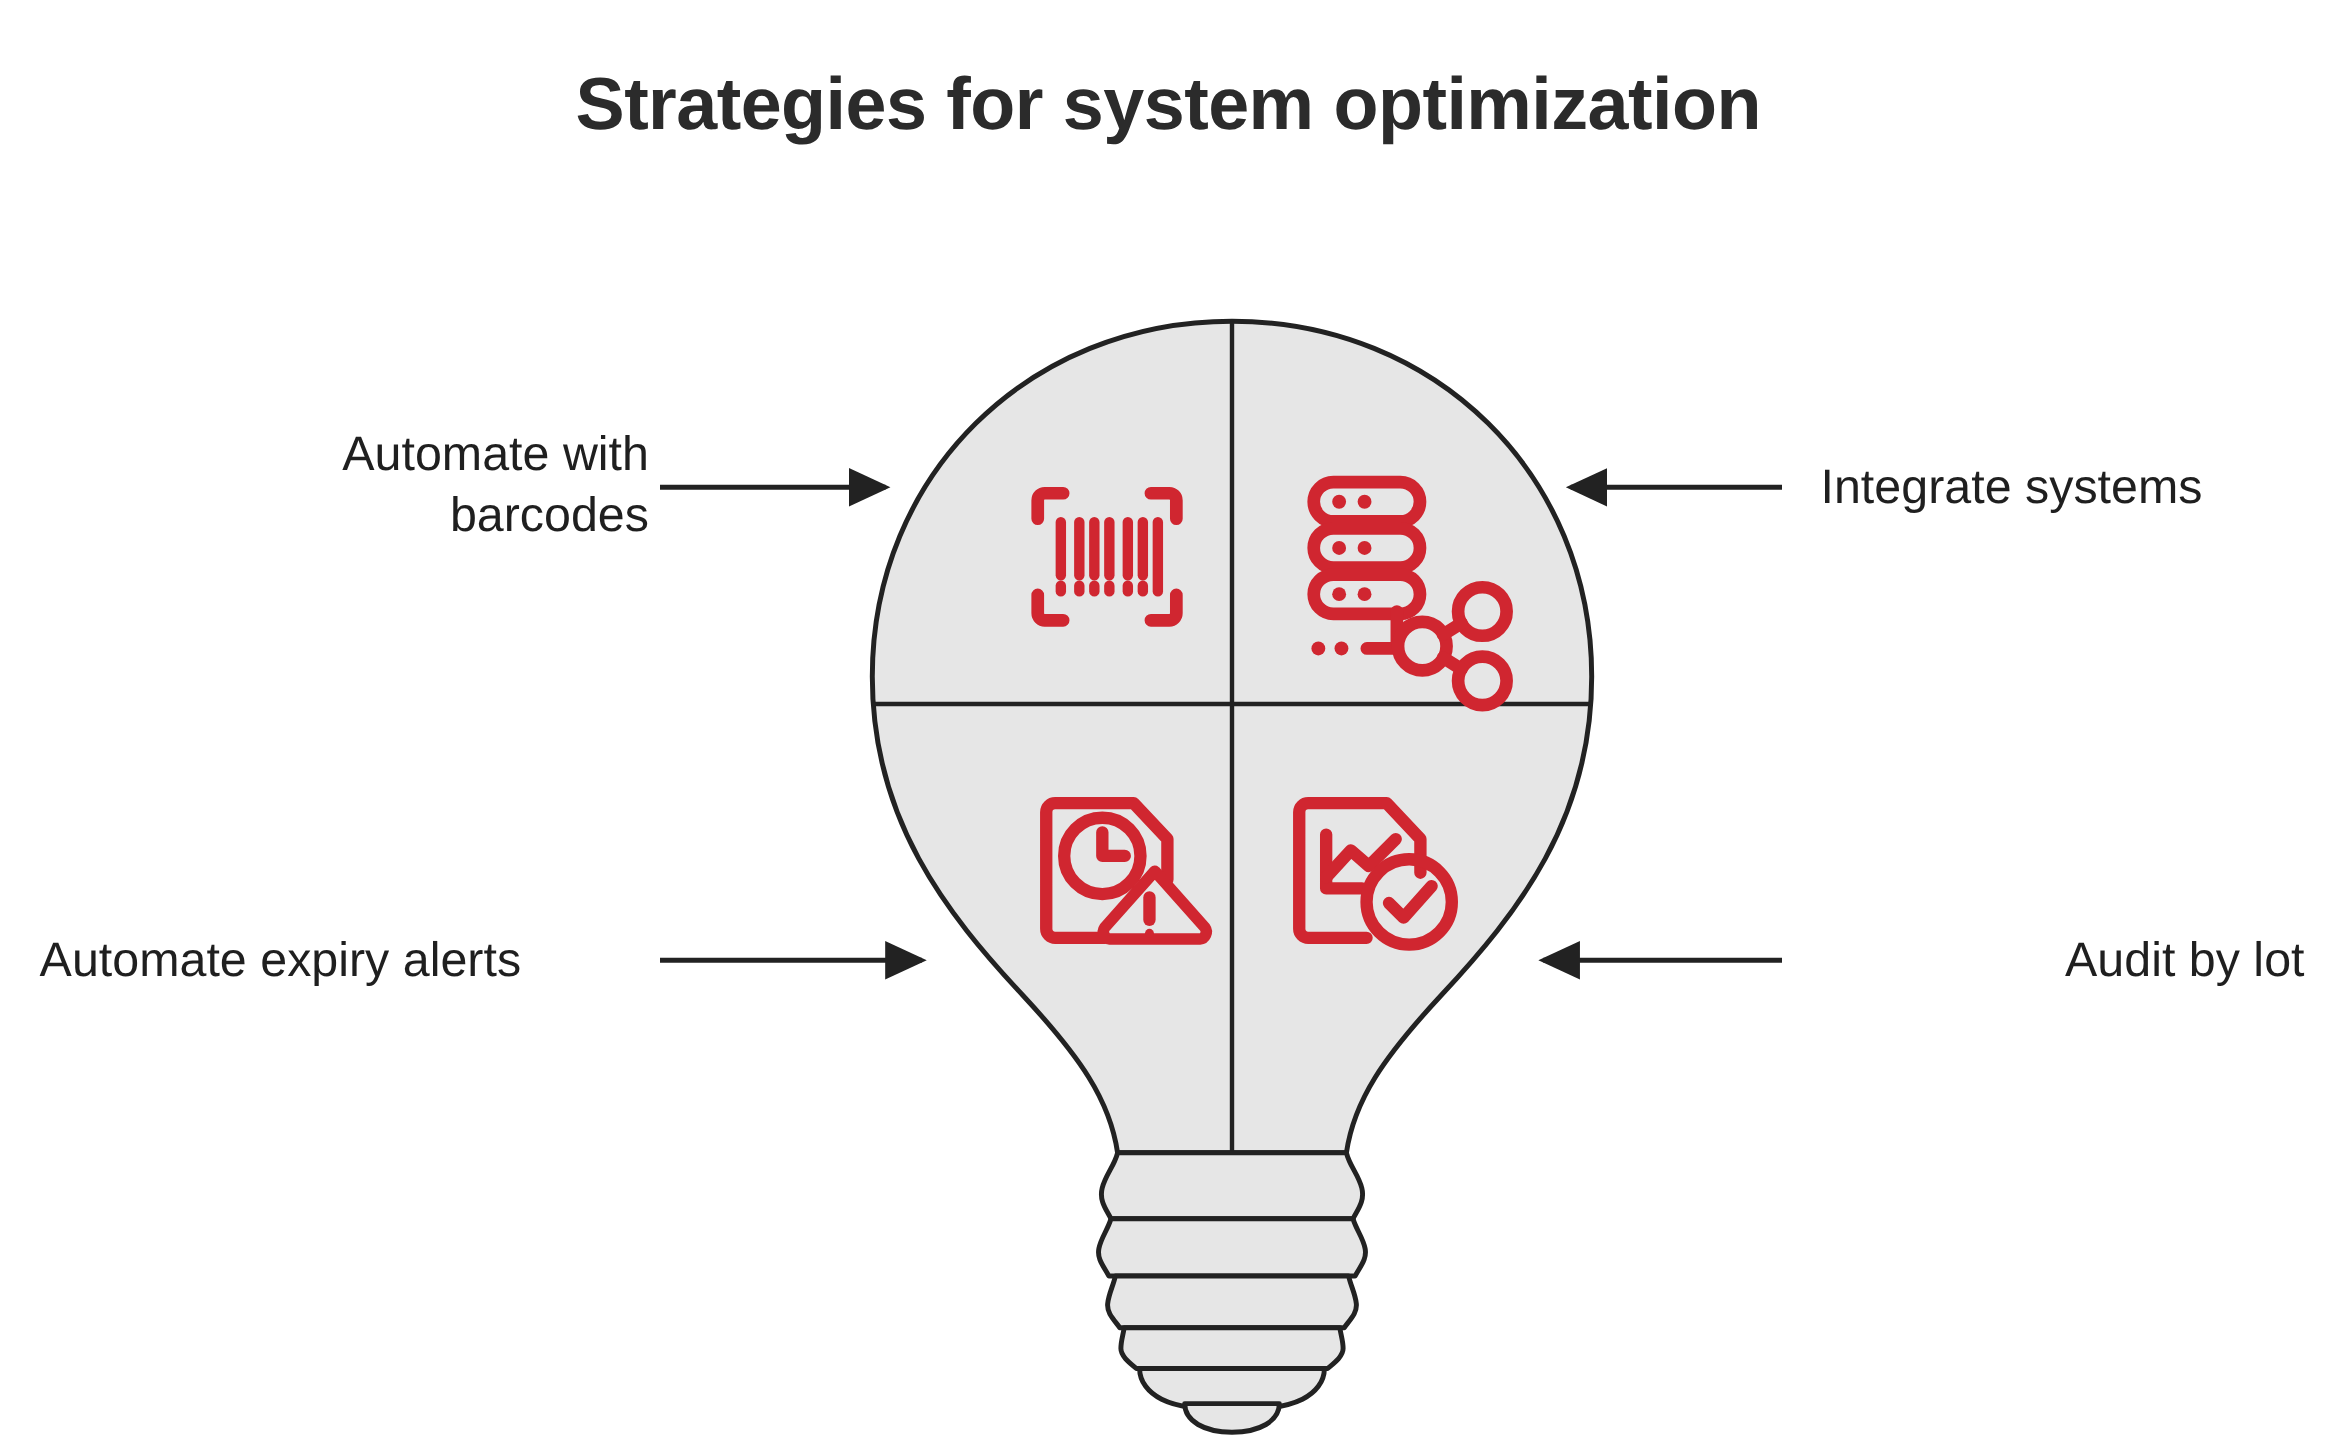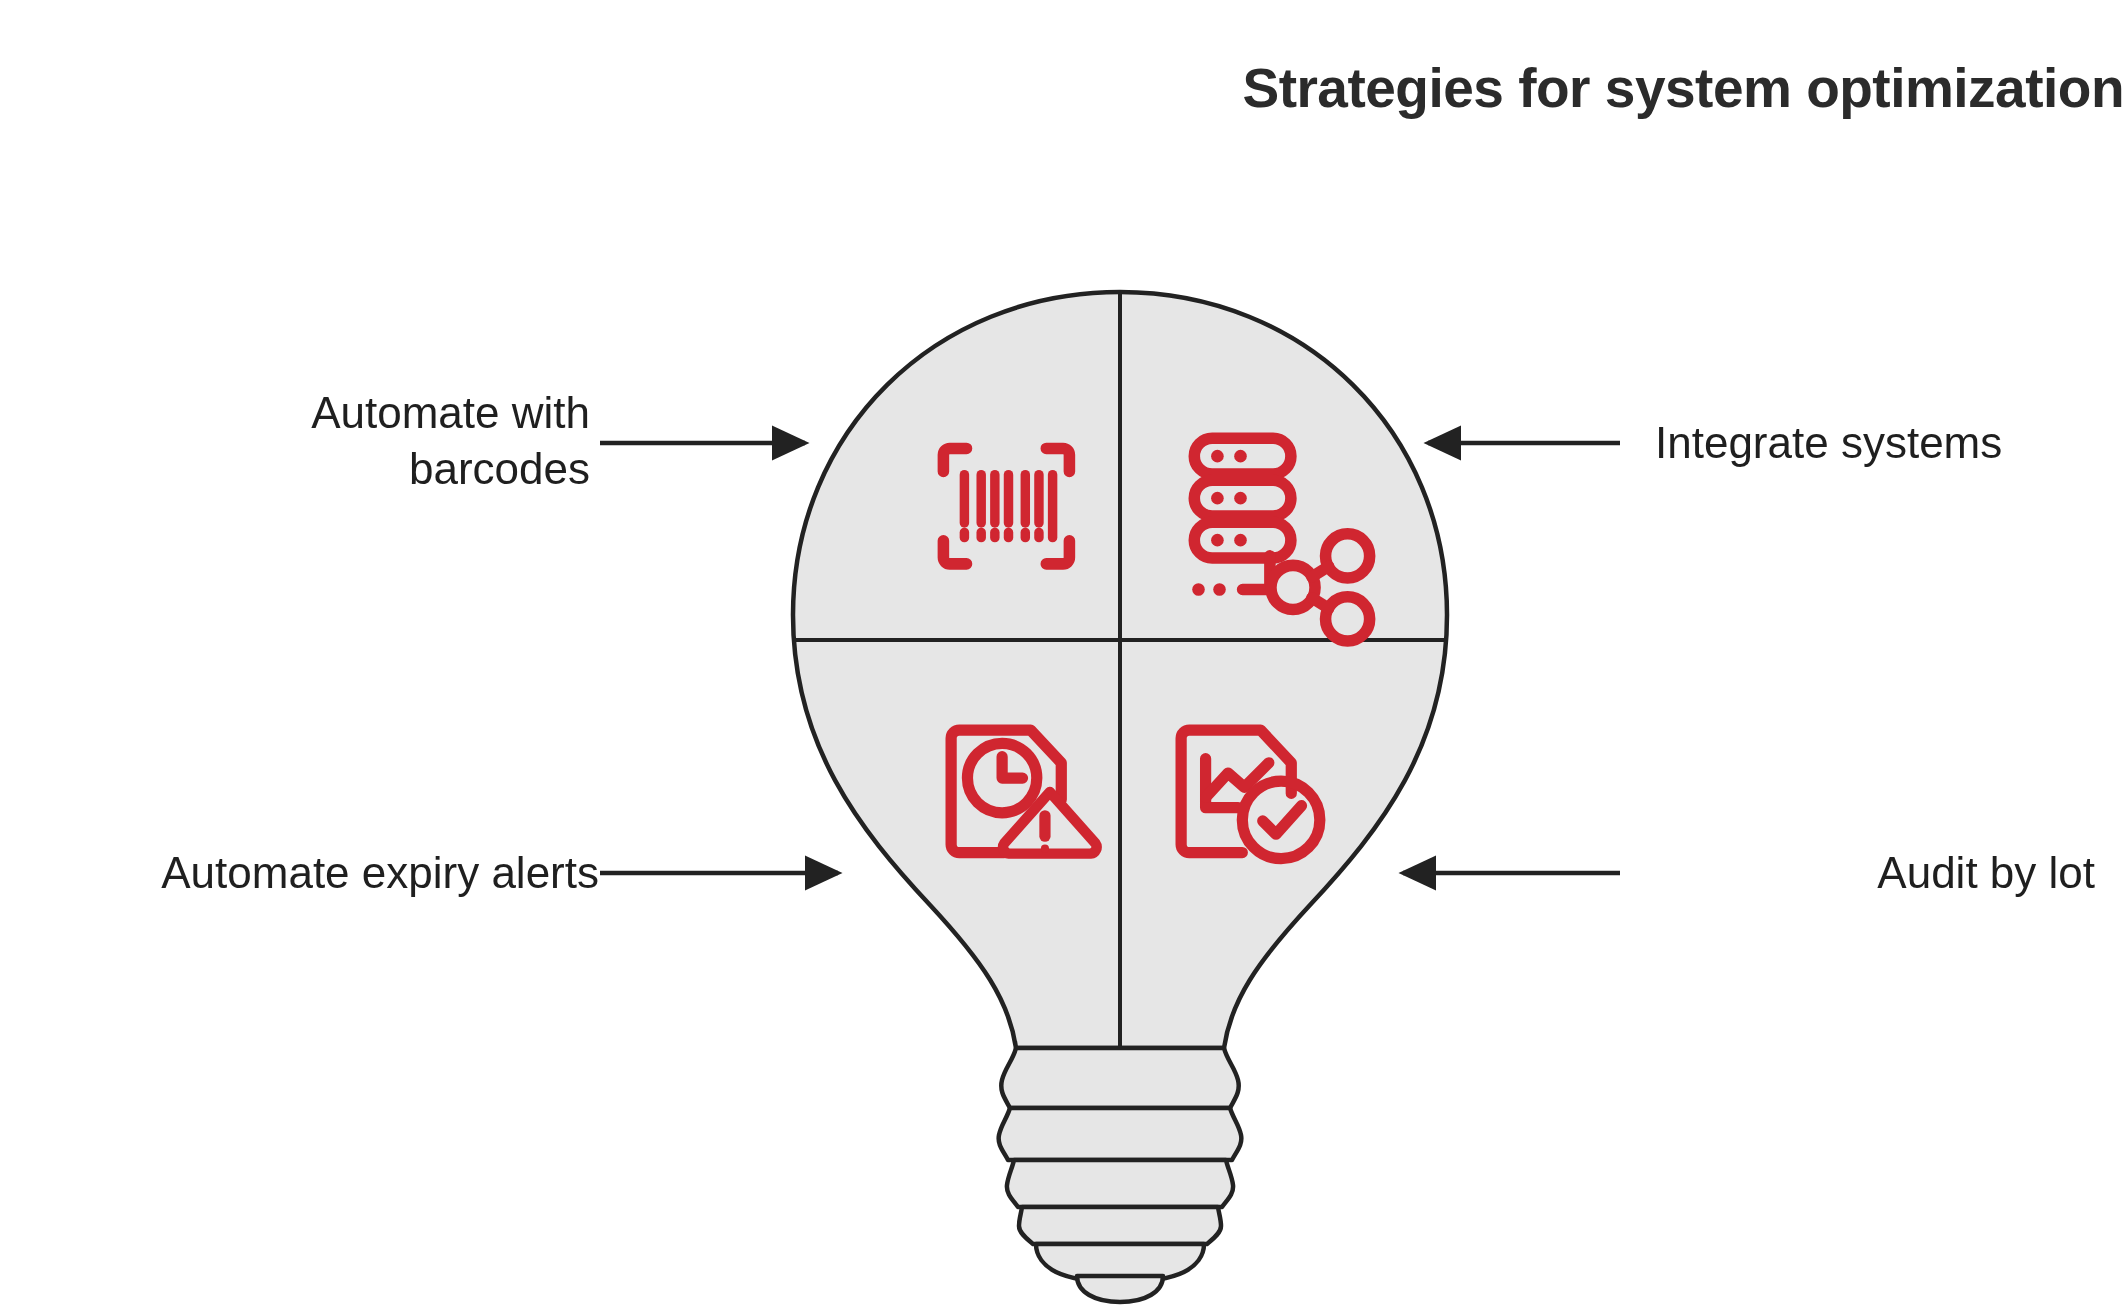--- a/index.html
+++ b/index.html
@@ -15,22 +15,22 @@
     overflow: hidden;
     font-family: "Liberation Sans", sans-serif;
   }
 
   
   #title {
     position: absolute;
     left: 0;
     top: 58px;
     width: 2124px;
-    text-align: right;
-    font-size: 55px;
+    text-align: center;
+    font-size: 67px;
     font-weight: bold;
     color: #2b2b2b;
     letter-spacing: -0.5px;
     line-height: 1.1;
   }
 
   
   .label {
     position: absolute;
     font-size: 44px;
@@ -38,24 +38,23 @@
     line-height: 1.28;
     white-space: pre-line;
   }
   #label-tl {
     left: 150px;
     top: 385px;
     width: 440px;
     text-align: right;
   }
   #label-bl {
-    left: 49px;
+    left: 36px;
     top: 845px;
     width: 550px;
-    text-align: right;
   }
   #label-tr {
     left: 1655px;
     top: 415px;
     width: 440px;
     text-align: left;
   }
   #label-br {
     left: 1655px;
     top: 845px;

